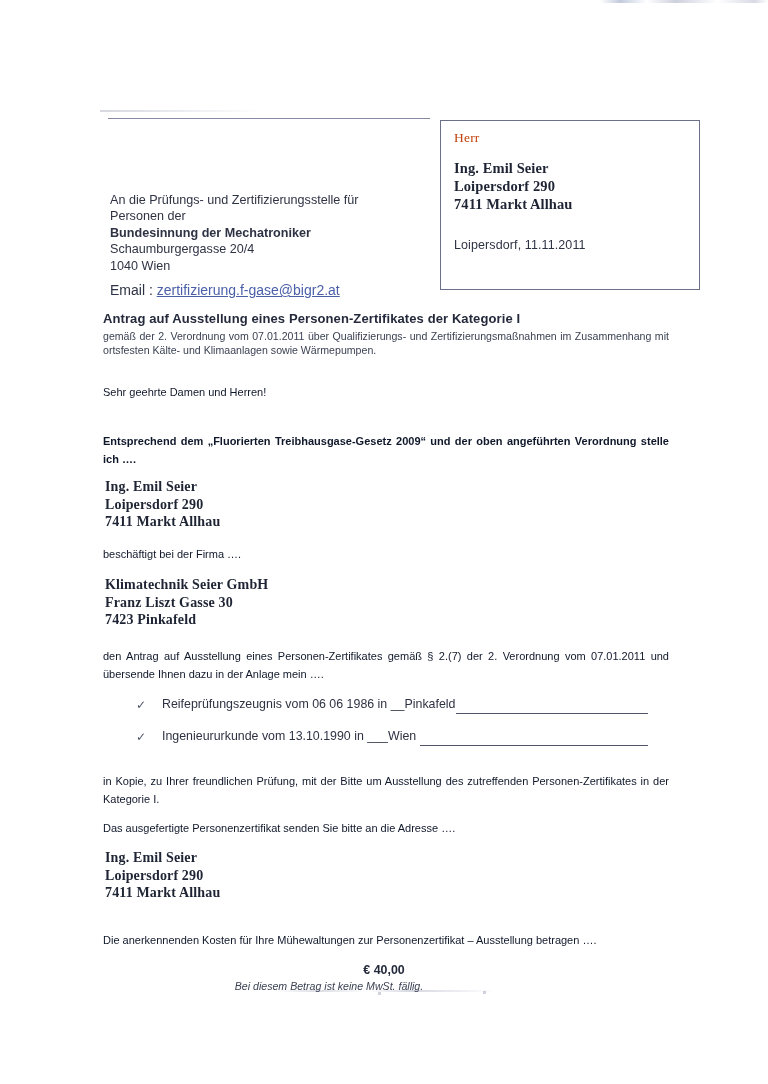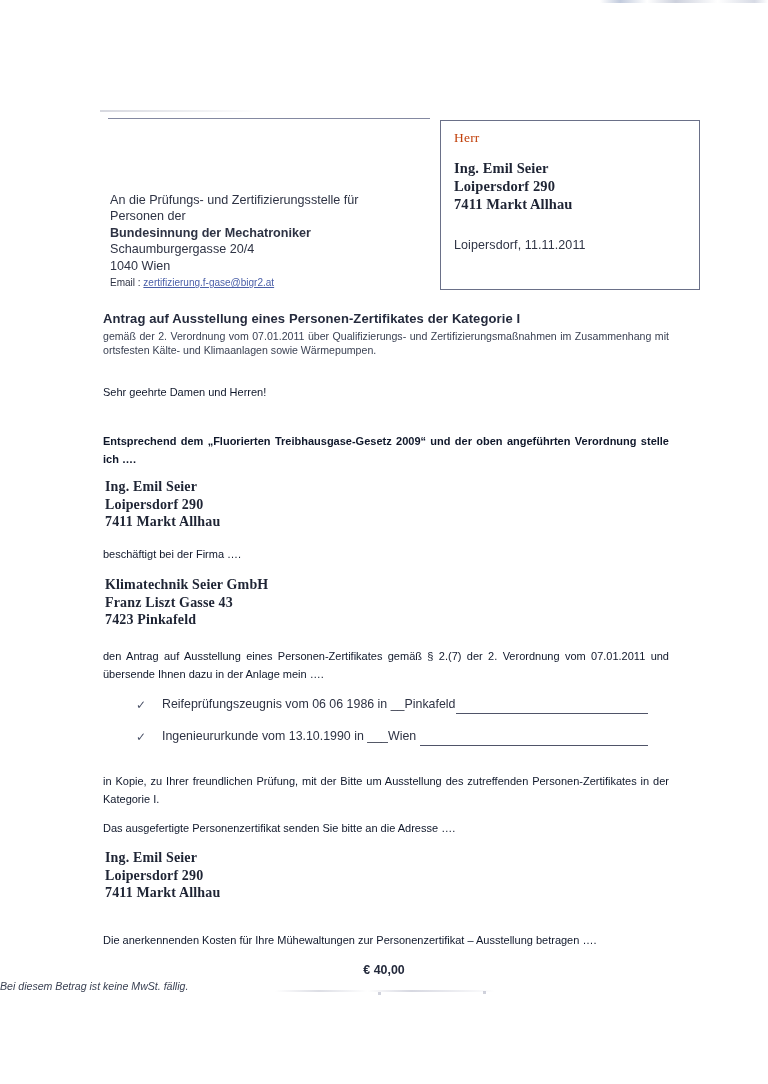--- a/index.html
+++ b/index.html
@@ -110,22 +110,22 @@
     position: absolute;
     left: 110px;
     top: 192px;
     width: 320px;
     font-size: 12.6px;
     line-height: 16.4px;
     color: #2e3344;
   }
   .sender .bold { font-weight: bold; }
   .sender .email-row {
-    margin-top: 1px;
-    font-size: 10px;
+    margin-top: 8px;
+    font-size: 14px;
   }
   .sender .email-link {
     color: #4a5fa8;
     text-decoration: underline;
   }
 
   
   .subject-title {
     position: absolute;
     left: 103px;
@@ -206,20 +206,21 @@
     text-align: center;
     font-size: 12.4px;
     font-weight: bold;
     color: #242a3c;
   }
   .fee-note {
     position: absolute;
     top: 980px;
     left: 0;
     width: 658px;
+    text-align: center;
     font-size: 10.6px;
     font-style: italic;
     color: #3b4254;
   }
 </style>
 </head>
 <body>
 
 <div class="page">
 
@@ -263,21 +264,21 @@
   <div class="blk-serif" style="left:105px; top:478px;">
     <div>Ing. Emil Seier</div>
     <div>Loipersdorf 290</div>
     <div>7411 Markt Allhau</div>
   </div>
 
   <div class="p left" style="top:546px; width:566px;">beschäftigt bei der Firma ….</div>
 
   <div class="blk-serif" style="left:105px; top:576px;">
     <div>Klimatechnik Seier GmbH</div>
-    <div>Franz Liszt Gasse 43</div>
+    <div>Franz Liszt Gasse 30</div>
     <div>7423 Pinkafeld</div>
   </div>
 
   <div class="p left" style="top:648px; width:566px;">den Antrag auf Ausstellung eines Personen-Zertifikates gemäß § 2.(7) der 2. Verordnung vom 07.01.2011 und übersende Ihnen dazu in der Anlage mein ….</div>
 
   <div class="check-row" style="top:697px;">
     <span class="check-mark">✓</span>
     <span class="check-text">Reifeprüfungszeugnis vom 06 06 1986 in __Pinkafeld</span>
   </div>
   <div class="fill-line" style="left:456px; top:713px; width:192px;"></div>

